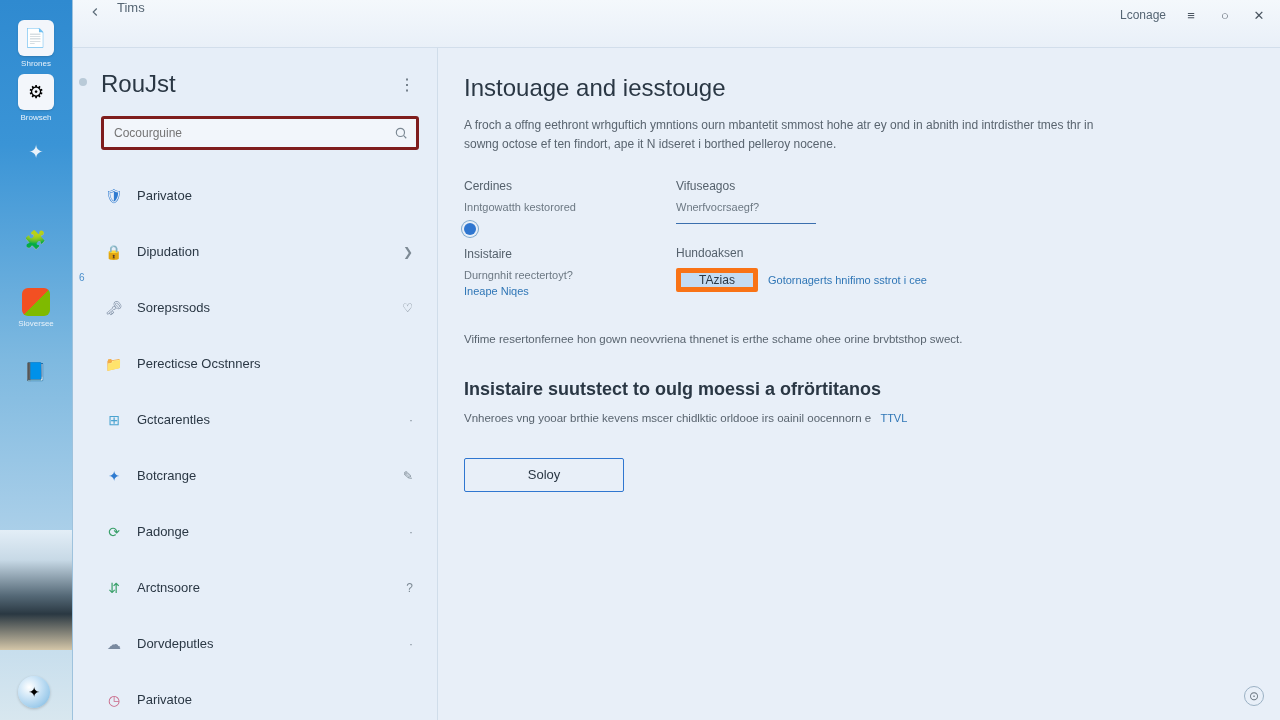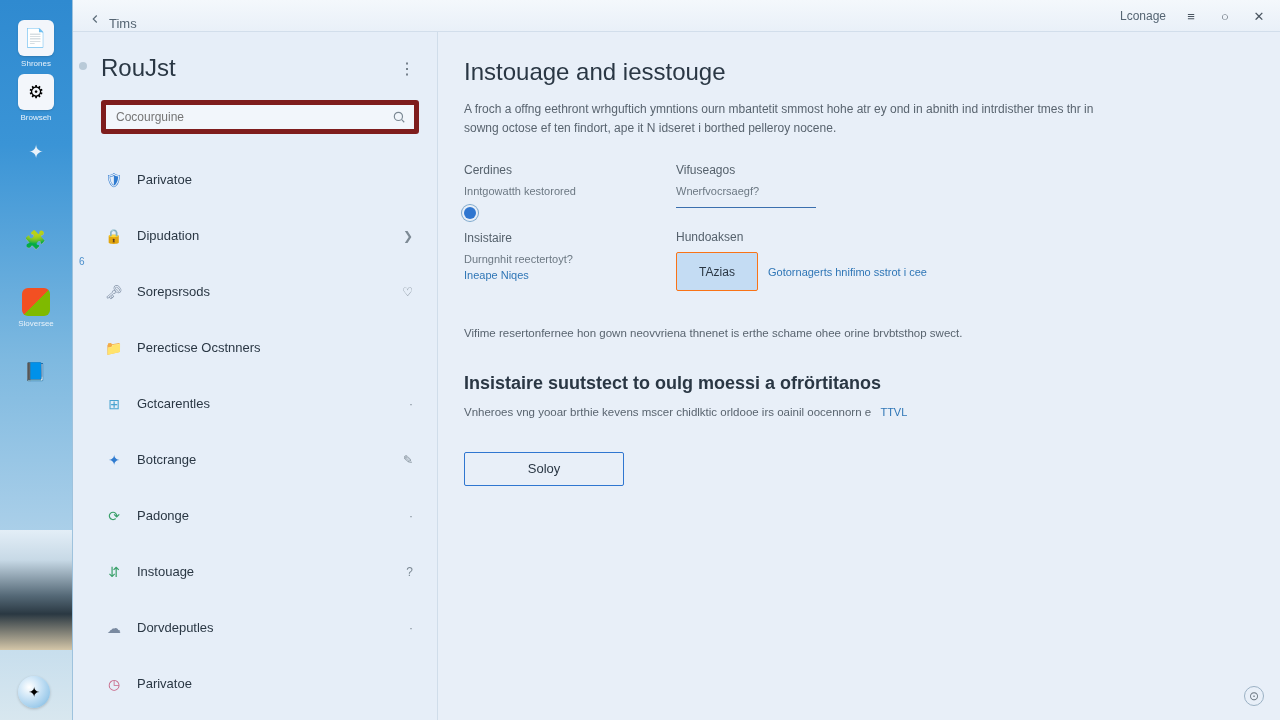--- a/index.html
+++ b/index.html
@@ -31,22 +31,22 @@
     display:flex; align-items:center; justify-content:center;
   }
 
   
   .window {
     flex:1; height:100%; background:#e6eef8; position:relative;
     border-left:1px solid #9ec2dd;
     display:flex; flex-direction:column;
   }
   .titlebar {
-    height:32px; display:flex; align-items:flex-end;
-    padding:0 6px 0 10px; gap:2px;
+    height:48px; display:flex; align-items:flex-start;
+    padding:0 6px 0 10px; gap:10px;
     background:linear-gradient(180deg,#f4f8fc,#e9f0f8);
     border-bottom:1px solid #d2deeb;
   }
   .back-btn { width:24px; height:24px; display:flex; align-items:center; justify-content:center; color:#5b6b78; cursor:pointer; border-radius:4px;}
   .title-text { font-size:13px; color:#556573; }
   .title-spacer{flex:1;}
   .title-right { display:flex; align-items:center; gap:4px;}
   .lang-label { font-size:12px; color:#556573; margin-right:6px;}
   .win-btn { width:30px; height:30px; display:flex; align-items:center; justify-content:center; color:#4a5560; cursor:pointer; border-radius:4px; font-size:13px;}
 
@@ -58,21 +58,21 @@
     background:#e6eef8;
     border-right:1px solid #d0ddea;
     overflow-y:auto;
     position:relative;
   }
   .panel-header { display:flex; align-items:center; justify-content:space-between; margin-bottom:18px;}
   .panel-title { font-size:24px; font-weight:400; color:#2a3744;}
   .panel-more { width:24px;height:24px;display:flex;align-items:center;justify-content:center;color:#606d78;cursor:pointer;border-radius:4px;}
   .search-box {
     display:flex; align-items:center;
-    border:5px solid #7f1d1d; border-radius:3px;
+    border:3px solid #7f1d1d; border-radius:3px;
     height:34px; padding:0 8px 0 10px; background:#f2f6fb;
     margin-bottom:22px;
   }
   .search-box input { flex:1; border:none; background:transparent; outline:none; font-size:12px; color:#7b8893;}
   .search-box svg { width:14px; height:14px; stroke:#7b8893;}
   .nav-list { display:flex; flex-direction:column; }
   .nav-item {
     display:flex; align-items:center; gap:12px;
     height:48px; padding:0 6px 0 2px;
     font-size:13px; color:#2a3744; cursor:pointer;
@@ -100,21 +100,21 @@
   .col-link { font-size:11px; color:#2f76b6; cursor:pointer;}
   .radio-row { display:flex; align-items:center; gap:8px; margin-top:6px;}
   .radio-dot { width:12px;height:12px;border-radius:50%;background:#2f76d0; box-shadow:0 0 0 2px #e8eff8, 0 0 0 3px #7da8cc;}
   .text-field {
     width:180px; height:30px; border:2px solid #2f76d0; background:#f4f9ff;
     padding:0 8px; font-size:11px; color:#6c7883; display:flex; align-items:center;
   }
   .hint-right { font-size:11px; color:#6c7883; }
   .thin-rule { height:1px; width:140px; background:#3b6fae; margin-top:6px; }
   .btn-sm {
-    width:82px;height:39px;border:1px solid #f97316;background:#c4dcf3;
+    width:82px;height:24px;border:5px solid #f97316;background:#c4dcf3;
     font-size:12px;color:#2a3744;display:flex;align-items:center;justify-content:center;cursor:pointer;border-radius:2px;
   }
   .inline-row { display:flex; align-items:center; gap:10px;}
 
   .section { margin-bottom:30px;}
   .section-title { font-size:18px; color:#2a3744; margin-bottom:10px;}
   .section-desc { font-size:11.5px; color:#59646f; line-height:1.55; max-width:620px;}
   .tag-ttl { font-size:11px; color:#2f76b6; margin-left:6px;}
 
   .footer-row { display:flex; margin-top:6px;}
@@ -234,21 +234,21 @@
           <span>Botcrange</span>
           <span class="nav-chevron">✎</span>
         </div>
         <div class="nav-item">
           <span class="nav-icon" style="color:#3aa06a">⟳</span>
           <span>Padonge</span>
           <span class="nav-chevron">·</span>
         </div>
         <div class="nav-item">
           <span class="nav-icon" style="color:#3aa06a">⇵</span>
-          <span>Instouage</span>
+          <span>Arctnsoore</span>
           <span class="nav-chevron">?</span>
         </div>
         <div class="nav-item">
           <span class="nav-icon" style="color:#7a8aa0">☁</span>
           <span>Dorvdeputles</span>
           <span class="nav-chevron">·</span>
         </div>
         <div class="nav-item">
           <span class="nav-icon" style="color:#c96a8a">◷</span>
           <span>Parivatoe</span>

